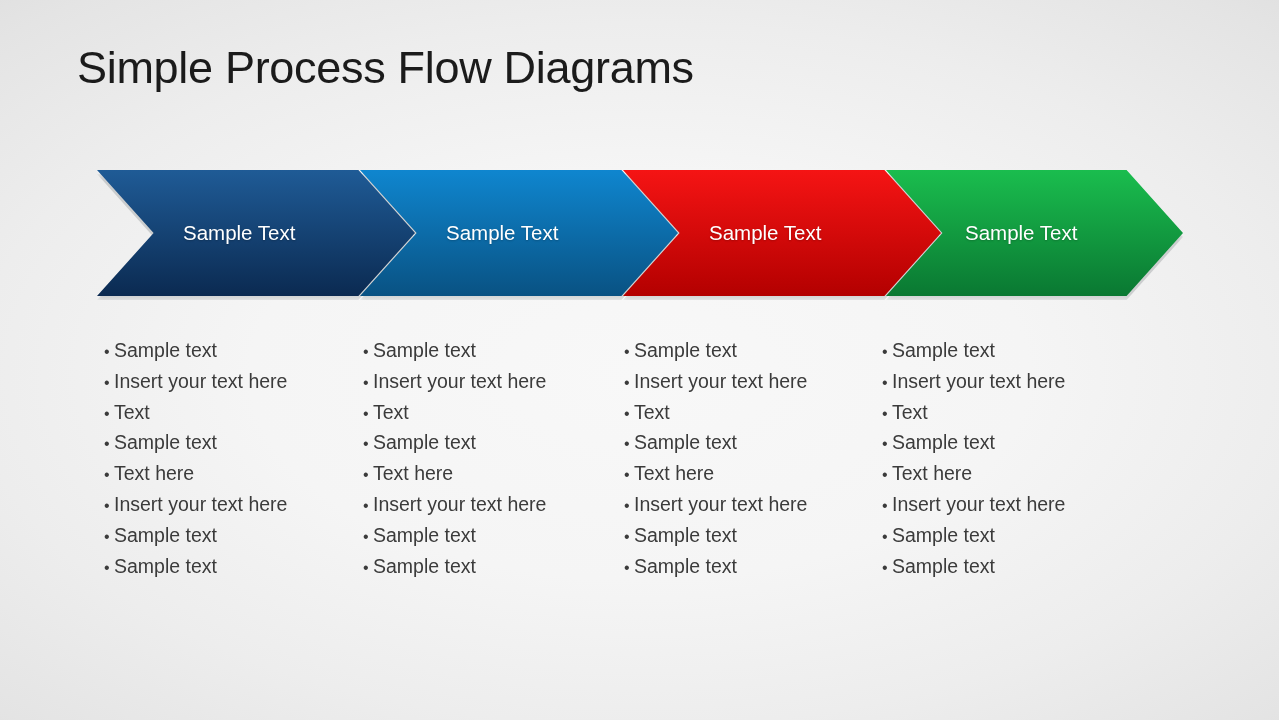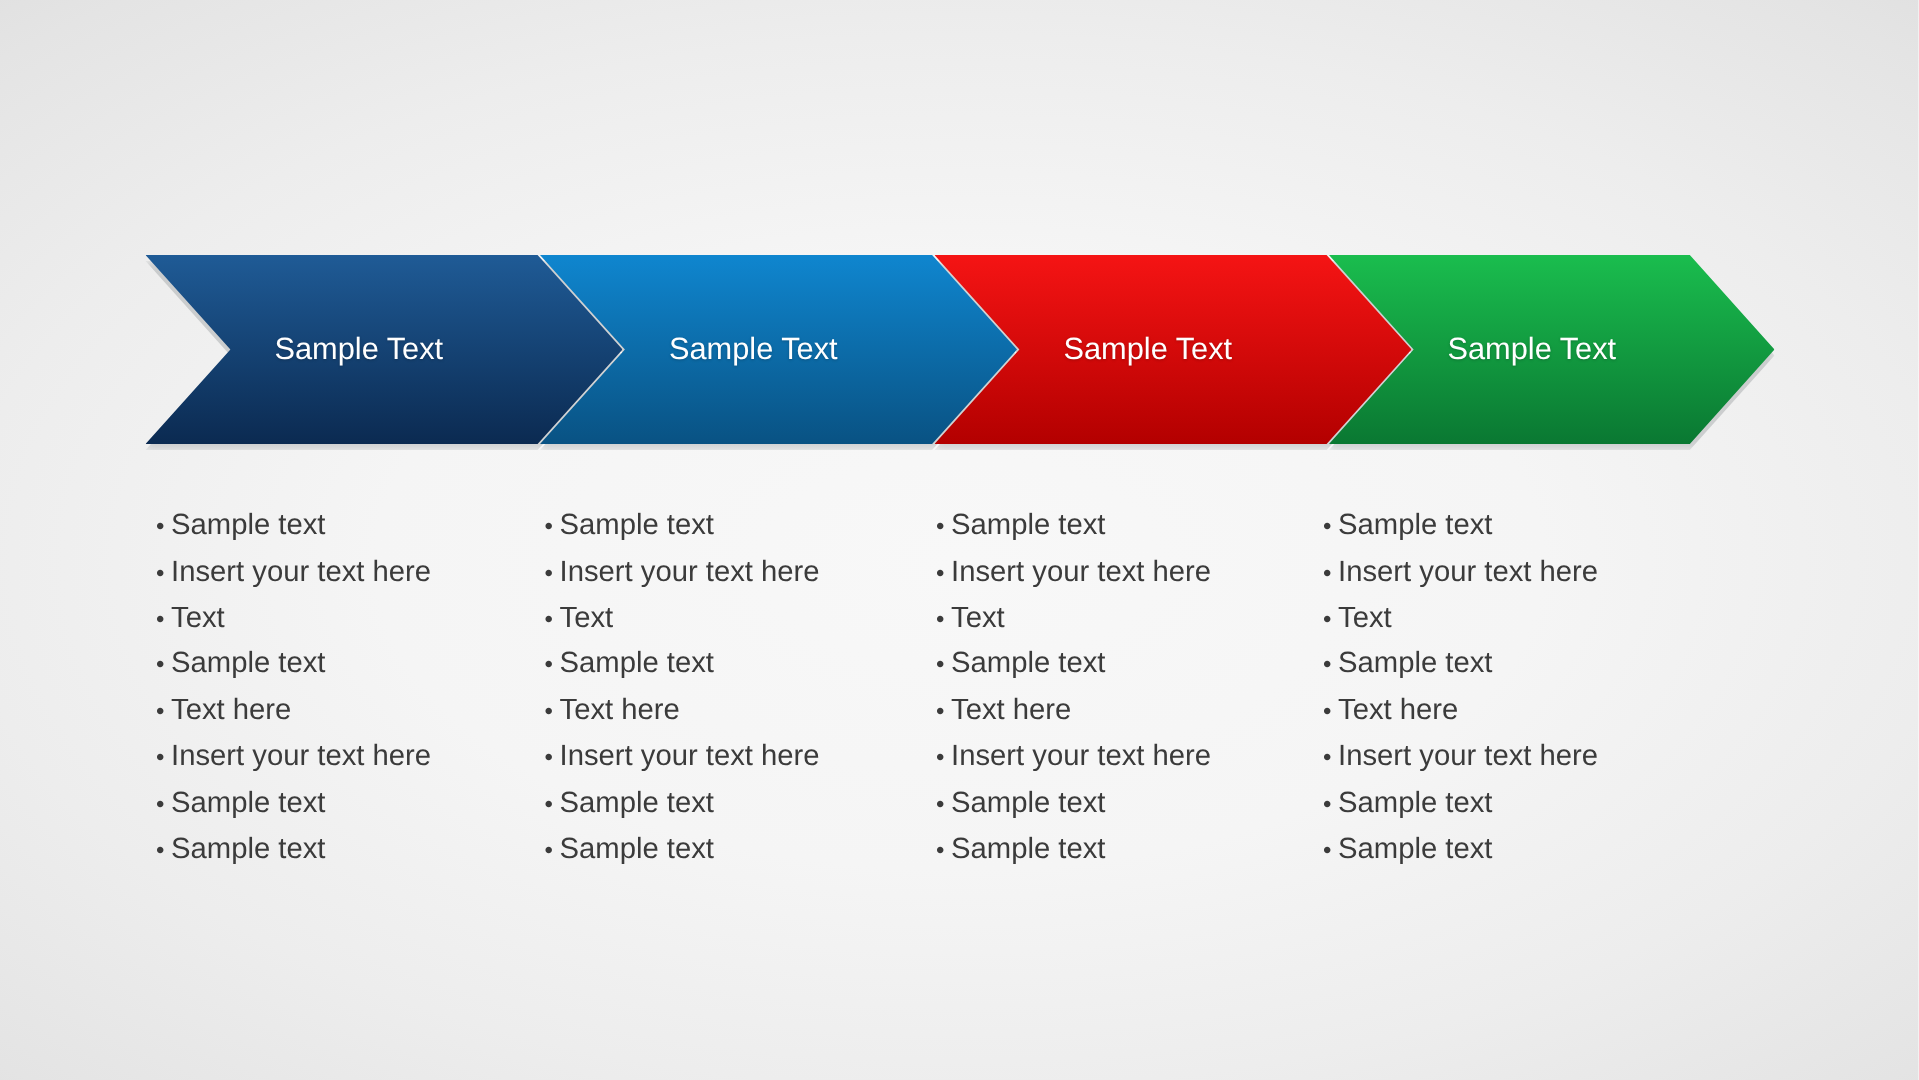--- a/index.html
+++ b/index.html
@@ -122,20 +122,21 @@
     font-size: 16px;
     line-height: 28.8px;
     color: #3b3b3b;
   }
 </style>
 </head>
 <body>
 
 <div class="slide">
 
+  <div class="slide-title">Simple Process Flow Diagrams</div>
 
   <div class="arrow-band">
 
     <div class="arrow-shadow shadow-1"></div>
     <div class="arrow-shadow shadow-2"></div>
     <div class="arrow-shadow shadow-3"></div>
     <div class="arrow-shadow shadow-4"></div>
 
     <div class="arrow arrow-1" style="background: linear-gradient(rgb(31, 91, 150) 0%, rgb(11, 42, 81) 100%);">
       <span class="arrow-label">Sample Text</span>

